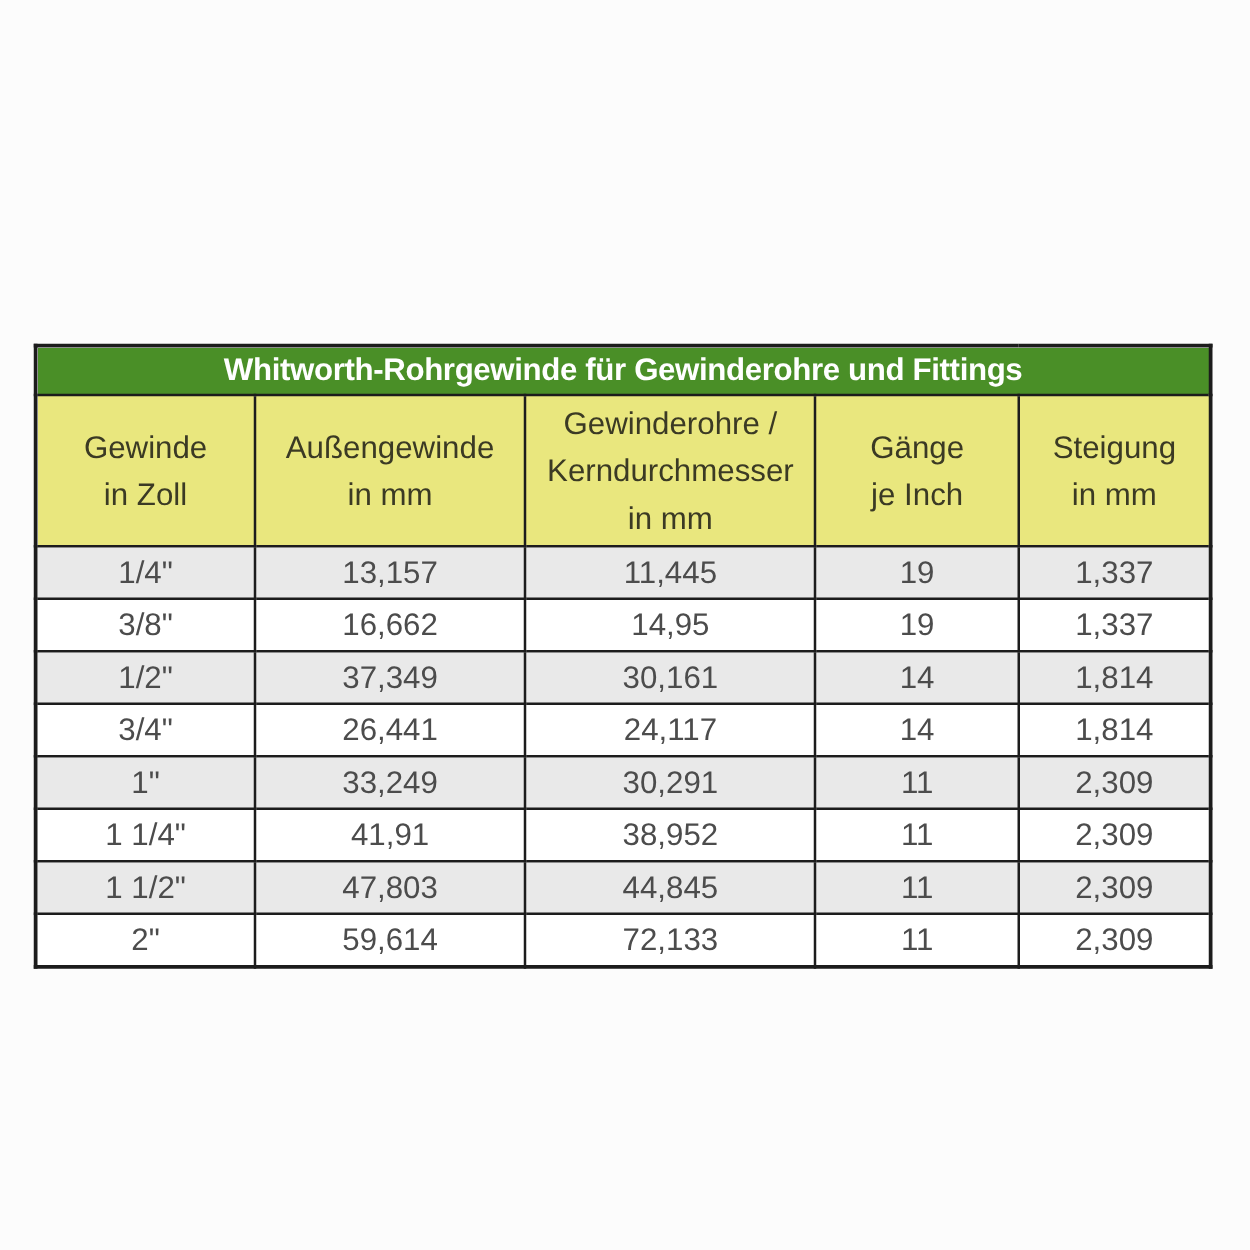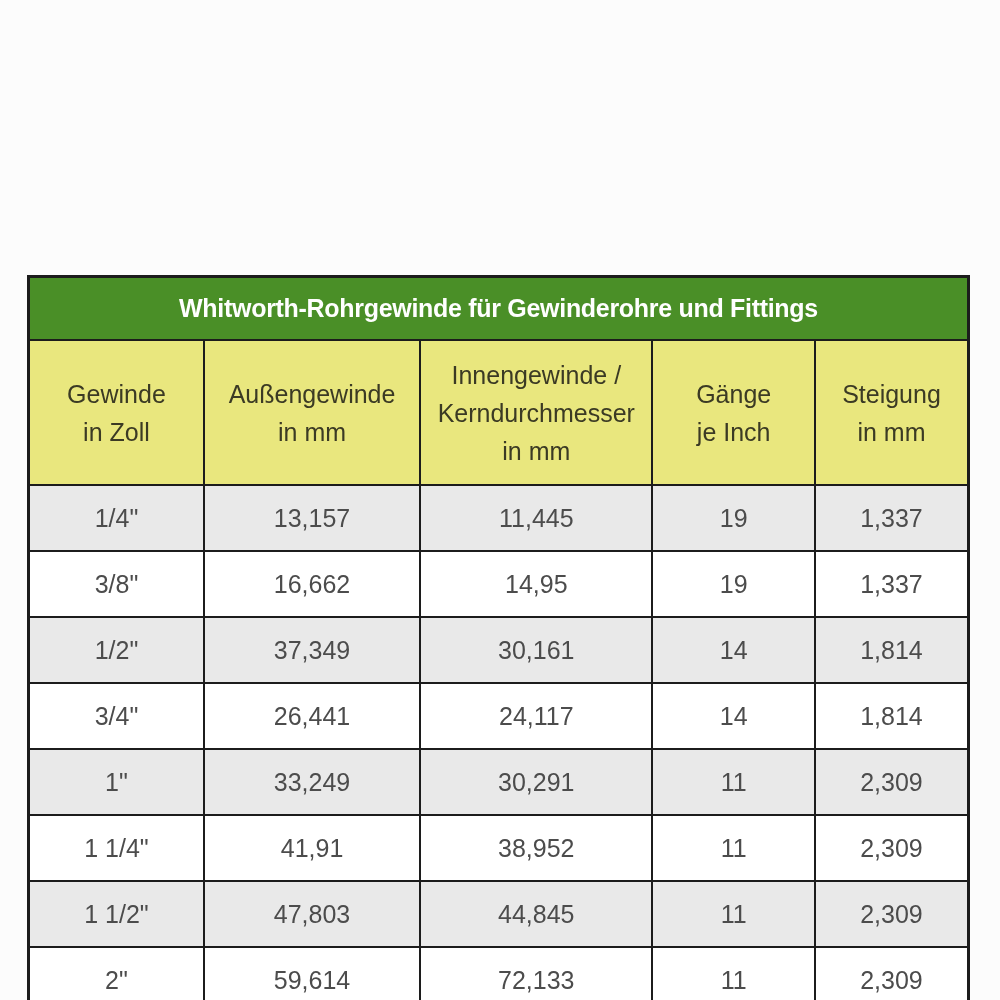--- a/index.html
+++ b/index.html
@@ -22,21 +22,21 @@
     border-collapse: collapse;
     table-layout: fixed;
     background: #ffffff;
     border: 3px solid #1c1c1c;
   }
   .thread-table th,
   .thread-table td {
     border: 2px solid #1c1c1c;
     text-align: center;
     vertical-align: middle;
-    padding: 12px;
+    padding: 0;
     overflow: hidden;
   }
   .title-cell {
     height: 37px;
     background: #4a8f27;
     color: #ffffff;
     font-size: 25px;
     font-weight: bold;
     letter-spacing: -0.3px;
   }
@@ -73,21 +73,21 @@
   </colgroup>
   <thead>
     <tr>
       <th class="title-cell" colspan="5">Whitworth-Rohrgewinde für Gewinderohre und Fittings</th>
     </tr>
     <tr class="header-row">
       <th>Gewinde
 in Zoll</th>
       <th>Außengewinde
 in mm</th>
-      <th>Innengewinde /
+      <th>Gewinderohre /
 Kerndurchmesser
 in mm</th>
       <th>Gänge
 je Inch</th>
       <th>Steigung
 in mm</th>
     </tr>
   </thead>
   <tbody>
     <tr class="data-row alt">

